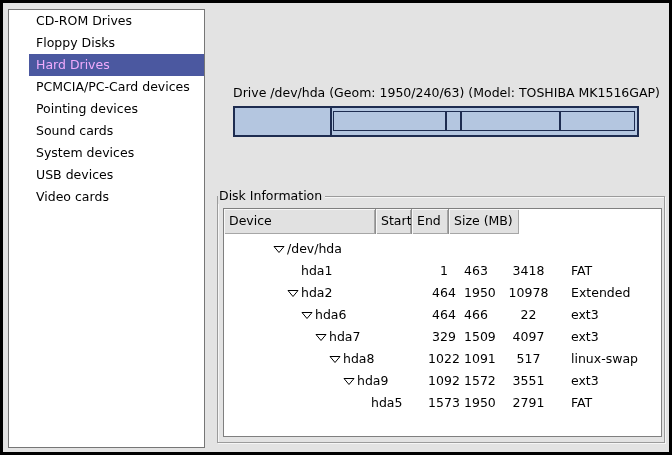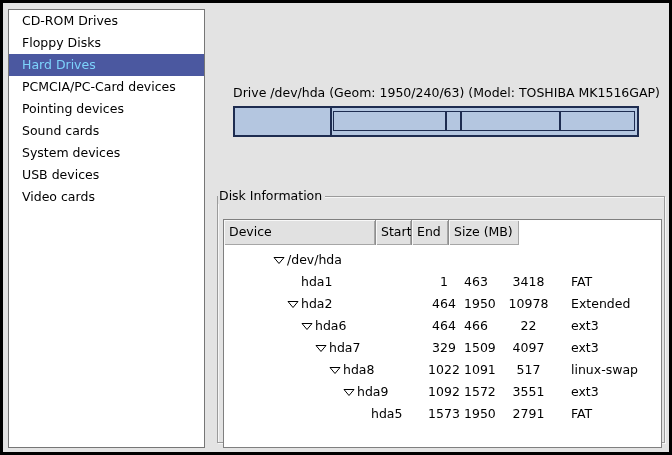--- a/index.html
+++ b/index.html
@@ -15,24 +15,25 @@
     position:absolute; inset:0; border:3px solid #000;
     pointer-events:none; z-index:50;
   }
 
   
   .sidebar {
     position:absolute; left:8px; top:9px; width:197px; height:439px;
     background:#fff; border:1px solid #767676; overflow:hidden;
   }
   .sb-item {
-    height:22px; line-height:22px; padding-left:13px; white-space:nowrap;
+    height:22px; line-height:22px; padding-left:7px; white-space:nowrap;
     cursor:default;
-  }
-  .sb-item.selected { background:var(--sel,#4b58a0); color:#7dd3fc; }
+    margin-left:20px;
+  }
+  .sb-item.selected { background:var(--sel,#4b58a0); color:#f0abfc; }
 
   
   .drive-title {
     position:absolute; left:233px; top:85px; width:406px;
     text-align:center; white-space:nowrap; line-height:15px;
   }
   .partition-bar {
     position:absolute; left:233px; top:106px; width:406px; height:31px;
     background:#b4c6e0; border:2px solid #1e2c50;
   }
@@ -46,21 +47,21 @@
     border:1px solid #9b9b9b;
     box-shadow: inset 1px 1px 0 #f6f6f6, 1px 1px 0 #f6f6f6;
   }
   .group-label {
     position:absolute; left:0px; top:-9px; background:#e3e3e3;
     padding:0 3px 0 1px; line-height:16px; white-space:nowrap;
   }
 
   
   .disk-table {
-    position:absolute; left:5px; top:22px; width:439px; height:229px;
+    position:absolute; left:5px; top:11px; width:439px; height:229px;
     background:#fff; border:1px solid #7f7f7f; overflow:hidden;
   }
   .thead { display:flex; height:25px; }
   .th {
     background:#e1e1e1; line-height:24px; white-space:nowrap; overflow:hidden;
     border-right:1px solid #8e8e8e;
     box-shadow: inset 1px 1px 0 #f8f8f8, inset -1px -1px 0 #a6a6a6;
     padding-left:5px; cursor:default;
   }
   .th:last-child { border-right:none; }

